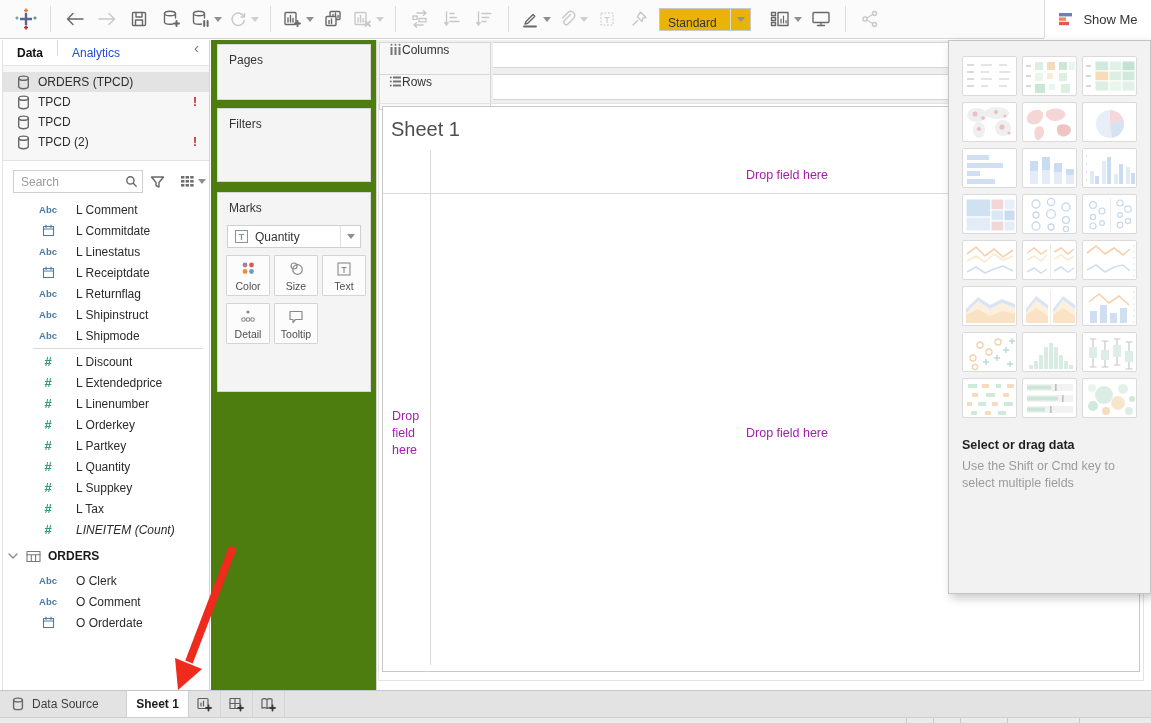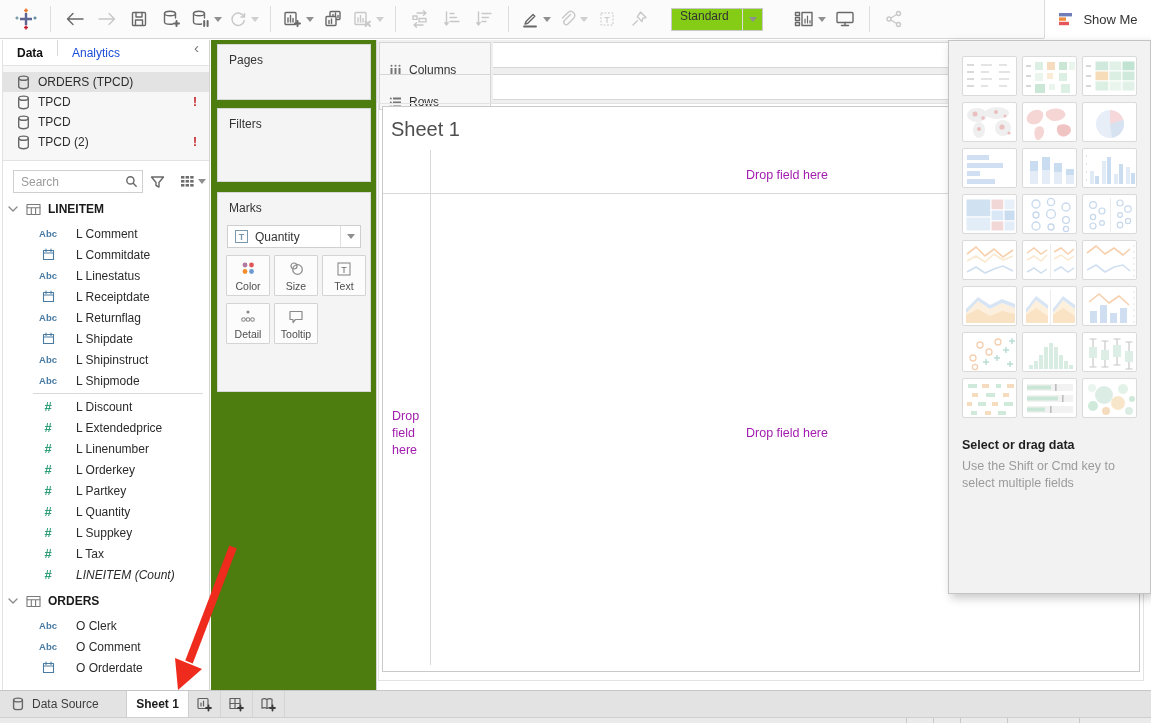--- a/index.html
+++ b/index.html
@@ -7,21 +7,21 @@
   body{position:relative;font-family:"Liberation Sans",sans-serif;background:#fff;overflow:hidden;-webkit-font-smoothing:antialiased}
 
   
   #toolbar{position:absolute;left:0;top:0;width:1151px;height:39px;background:#fbfbfb;border-bottom:1px solid #d5d5d5;display:flex;align-items:center;padding-left:10px}
   .tbtn{height:28px;min-width:26px;display:flex;align-items:center;justify-content:center;gap:3px;margin:0 3px}
   .tb-sep{width:1px;height:26px;background:#ddd;margin:0 8px}
   .car{width:0;height:0;border-left:4px solid transparent;border-right:4px solid transparent;border-top:5px solid #8f8f8f}
   .car.dis{border-top-color:#cfcfcf}
   svg.ic{stroke:#686868;fill:none;stroke-width:1.4;stroke-linecap:round;stroke-linejoin:round}
   svg.ic.dis{stroke:#c8c8c8}
-  .select{height:23px;width:92px;background:#84cc16;border:1px solid #c9c9c9;display:flex;align-items:flex-start;font-size:12px;color:#333;margin:0 16px}
+  .select{height:23px;width:92px;background:#eab308;border:1px solid #c9c9c9;display:flex;align-items:flex-end;font-size:12px;color:#333;margin:0 4px}
   .select .lbl{flex:1;padding-left:8px}
   .select .cbox{width:20px;height:100%;border-left:1px solid #dcdcdc;display:flex;align-items:center;justify-content:center}
   #showme-btn{position:absolute;right:0;top:0;width:107px;height:39px;background:#fff;border-left:1px solid #dcdcdc;border-bottom:1px solid #fff;display:flex;align-items:center;justify-content:center;gap:8px;font-size:13px;color:#333}
 
   
   #win-edge{position:absolute;left:2px;top:40px;width:1px;height:650px;background:#e2e2e2}
   #sidebar{position:absolute;left:3px;top:40px;width:207px;height:650px;background:#fff;border-right:1px solid #d4d4d4;overflow:hidden}
   .side-tabs{height:26px;display:flex;align-items:flex-start;border-bottom:1px solid #e4e4e4}
   .side-tab{font-size:12px;color:#1d4ed8;padding:0 14px;height:100%;display:flex;align-items:center}
   .side-tab.active{font-weight:700;color:#111}
@@ -60,21 +60,21 @@
   #marks-dd .dd-cbox{margin-left:auto;width:20px;height:100%;border-left:1px solid #e0e0e0;display:flex;align-items:center;justify-content:center}
   .mbtn-row{display:flex;gap:4px;margin:7px 0 0 8px}
   .mbtn{width:44px;height:41px;background:#fcfcfc;border:1px solid #d4d4d4;border-radius:1px;display:flex;flex-direction:column;align-items:center;justify-content:flex-end;padding-bottom:3px}
   .mbtn .micon{flex:1;display:flex;align-items:center;justify-content:center}
   .mbtn .mlabel{font-size:10.5px;color:#4f4f4f;line-height:11px}
 
   
   #main{position:absolute;left:377px;top:40px;width:774px;height:650px;background:#fff}
   #shelf-strip{position:absolute;left:0;top:0;width:774px;height:63px;background:#efefef}
   .shelf-row{position:absolute;left:2px;height:26px;display:flex}
-  .shelf-label{width:112px;height:36px;background:#f7f7f7;border:1px solid #d6d6d6;display:flex;align-items:flex-end;font-size:12px;color:#333;gap:7px;padding-left:9px}
+  .shelf-label{width:112px;height:36px;background:#f7f7f7;border:1px solid #d6d6d6;display:flex;align-items:flex-start;font-size:12px;color:#333;padding-left:9px}
   .shelf-area{width:654px;height:26px;background:#fff;border:1px solid #d6d6d6;border-left:none;margin-left:2px}
   #canvas-outer{position:absolute;left:1px;top:63px;width:766px;height:578px;border:1px solid #e3e3e3}
   #canvas{position:absolute;left:5px;top:66px;width:758px;height:566px;border:1px solid #c9c9c9;background:#fff}
   #sheet-title{position:absolute;left:14px;top:78px;font-size:20px;color:#4e4e4e;font-weight:400}
   .vline{position:absolute;left:53px;top:110px;width:1px;height:515px;background:#d8d8d8}
   .hline{position:absolute;left:6px;top:153px;width:757px;height:1px;background:#d8d8d8}
   .dropzone{position:absolute;color:#a21caf;font-size:12.5px}
   #drop-top{left:310px;top:128px;width:200px;text-align:center}
   #drop-left{left:15px;top:368px;width:40px;line-height:17px}
   #drop-main{left:310px;top:386px;width:200px;text-align:center}
@@ -327,30 +327,20 @@
             <rect x="1" y="9" width="3.4" height="2.6"></rect>
             <rect x="5.6" y="9" width="3.4" height="2.6"></rect>
             <rect x="10.2" y="9" width="3.4" height="2.6"></rect>
           </g>
         </svg>
       <span class="car"></span>
     </span>
   </div>
 
 
-  <div class="grp">
-    <svg class="ic" width="12" height="8" viewBox="0 0 12 8" style="stroke:#8c8c8c">
-        <path d="M2 2l4 4 4-4"></path>
-      </svg>
-    <svg class="ic" width="15" height="13" viewBox="0 0 15 13" style="margin-left:7px;stroke:#7a7a7a;stroke-width:1.1">
-        <rect x="1" y="1.5" width="13" height="10"></rect>
-        <path d="M1 4.8h13M5.3 4.8v6.7M9.6 4.8v6.7"></path>
-      </svg>
-    <span class="name">LINEITEM</span>
-  </div>
 
   <div class="frow">
       <span class="fi fi-abc">Abc</span>
       <span class="flabel">L Comment</span>
     </div>
   <div class="frow">
       <span class="fi">
         <svg class="ic" width="13" height="13" viewBox="0 0 13 13" style="stroke:#4a7ca3;stroke-width:1.1">
           <rect x="1.5" y="2.5" width="10" height="9"></rect>
           <path d="M1.5 5h10M4 1v2.5M9 1v2.5"></path>
@@ -367,29 +357,20 @@
         <svg class="ic" width="13" height="13" viewBox="0 0 13 13" style="stroke:#4a7ca3;stroke-width:1.1">
           <rect x="1.5" y="2.5" width="10" height="9"></rect>
           <path d="M1.5 5h10M4 1v2.5M9 1v2.5"></path>
         </svg>
       </span>
       <span class="flabel">L Receiptdate</span>
     </div>
   <div class="frow">
       <span class="fi fi-abc">Abc</span>
       <span class="flabel">L Returnflag</span>
-    </div>
-  <div class="frow">
-      <span class="fi">
-        <svg class="ic" width="13" height="13" viewBox="0 0 13 13" style="stroke:#4a7ca3;stroke-width:1.1">
-          <rect x="1.5" y="2.5" width="10" height="9"></rect>
-          <path d="M1.5 5h10M4 1v2.5M9 1v2.5"></path>
-        </svg>
-      </span>
-      <span class="flabel">L Shipdate</span>
     </div>
   <div class="frow">
       <span class="fi fi-abc">Abc</span>
       <span class="flabel">L Shipinstruct</span>
     </div>
   <div class="frow">
       <span class="fi fi-abc">Abc</span>
       <span class="flabel">L Shipmode</span>
     </div>
 

